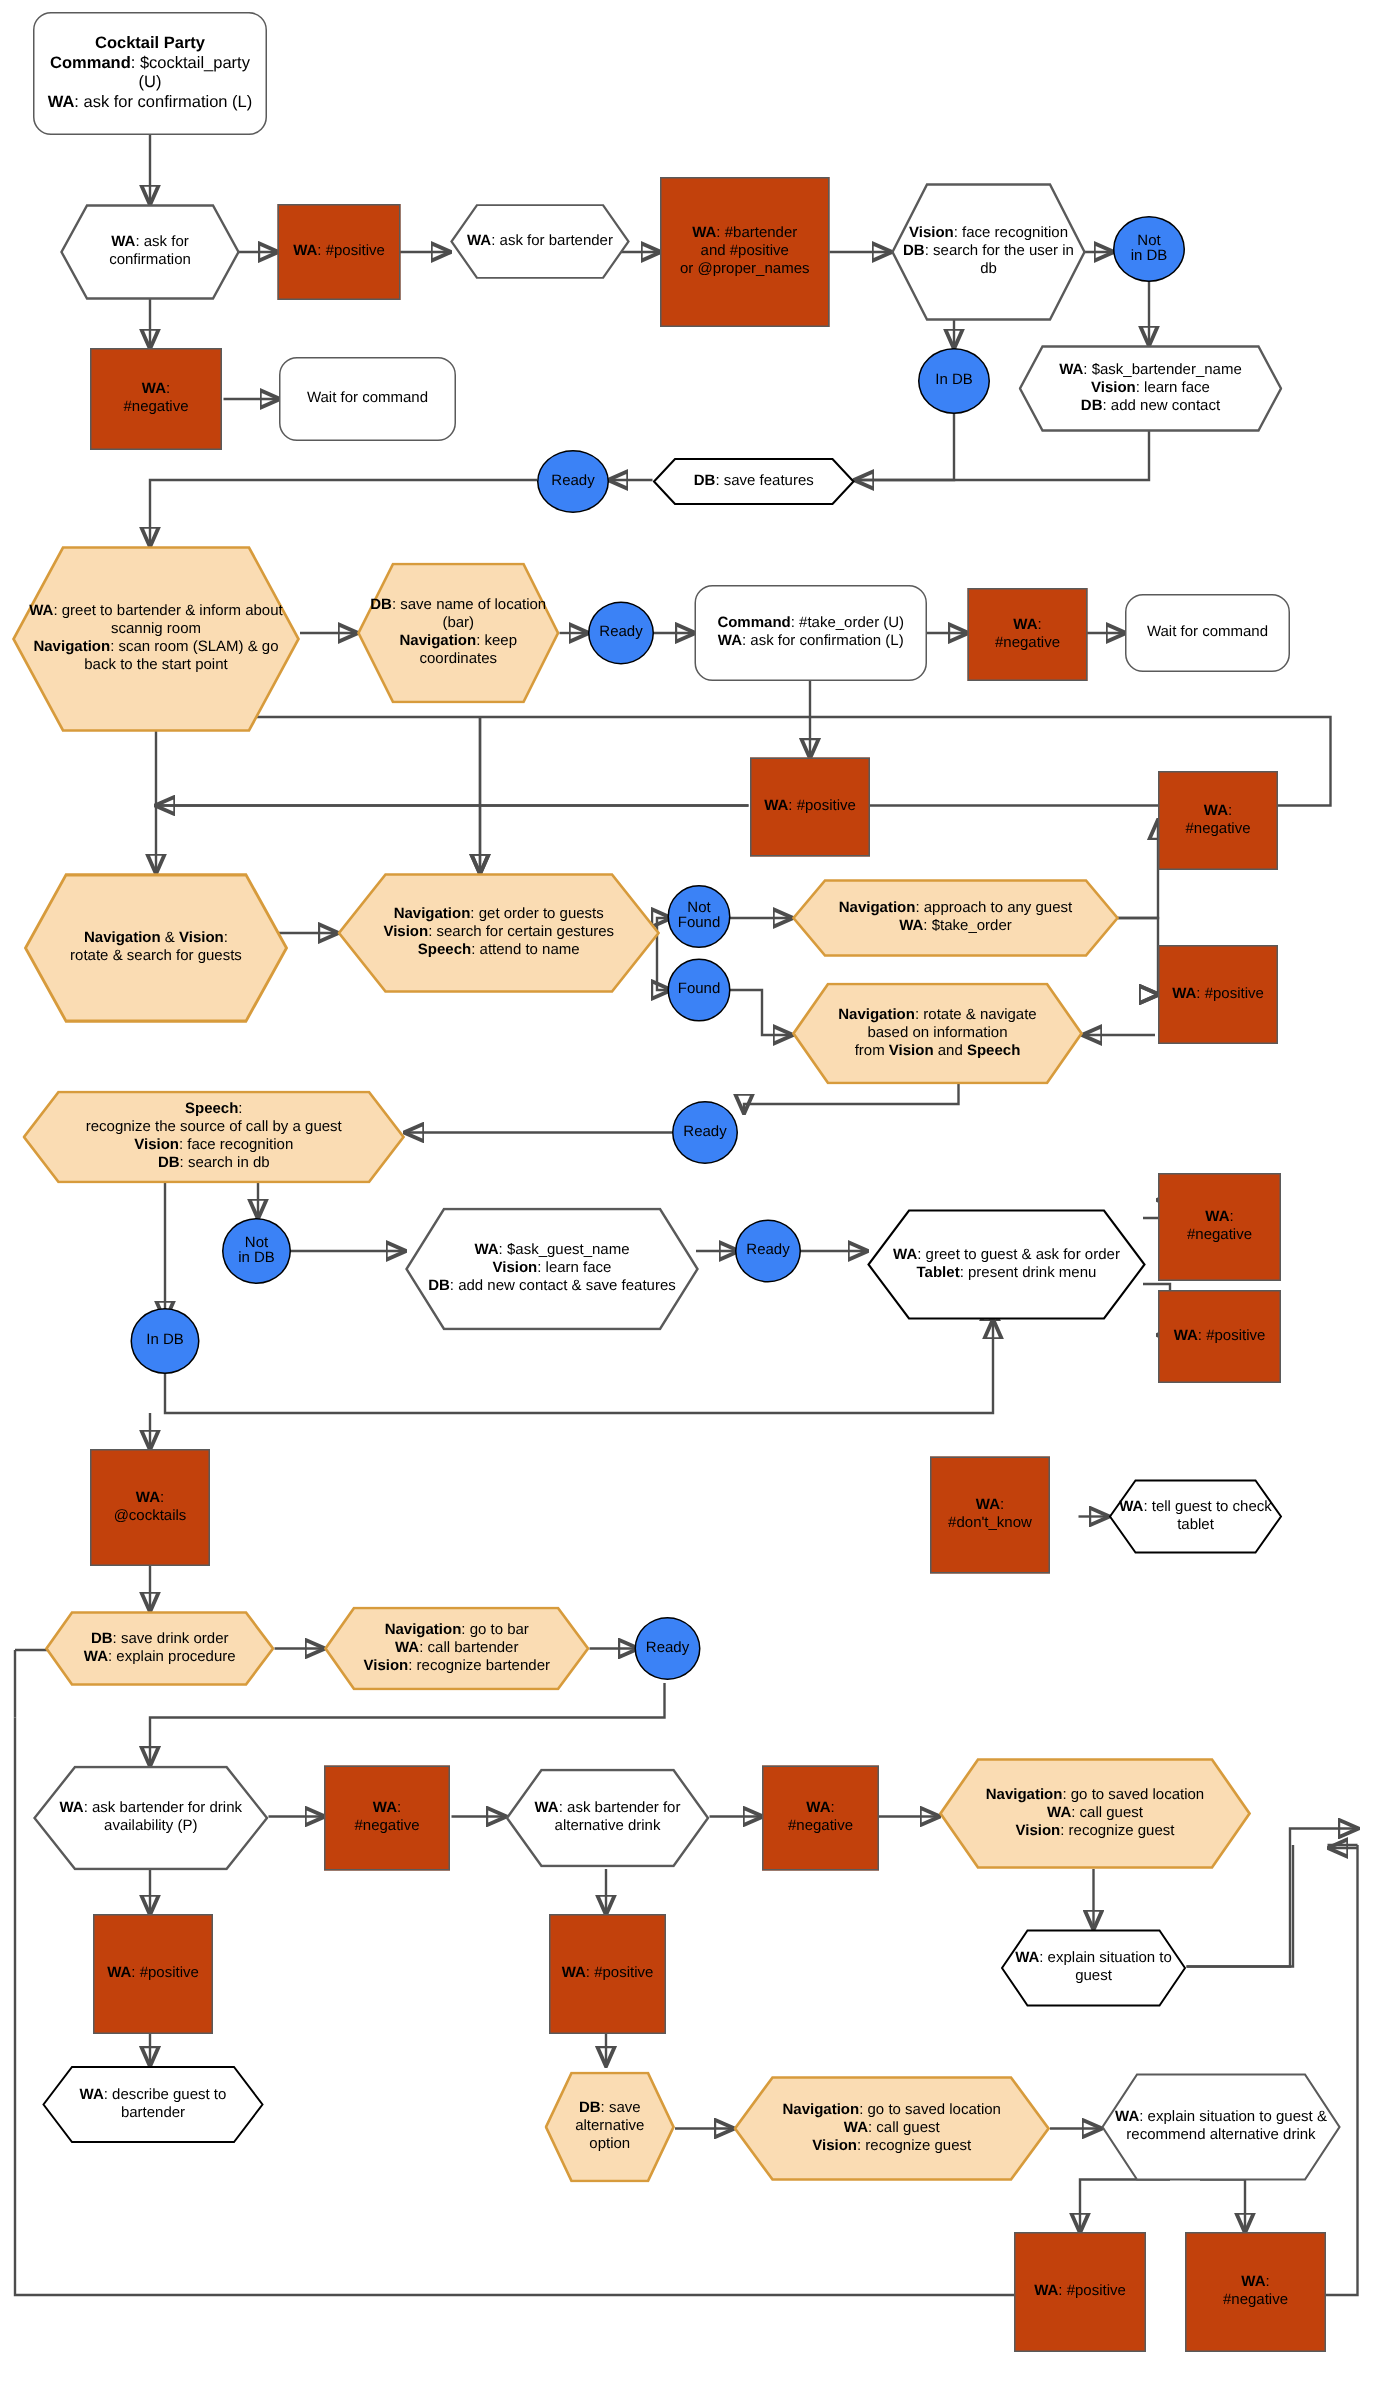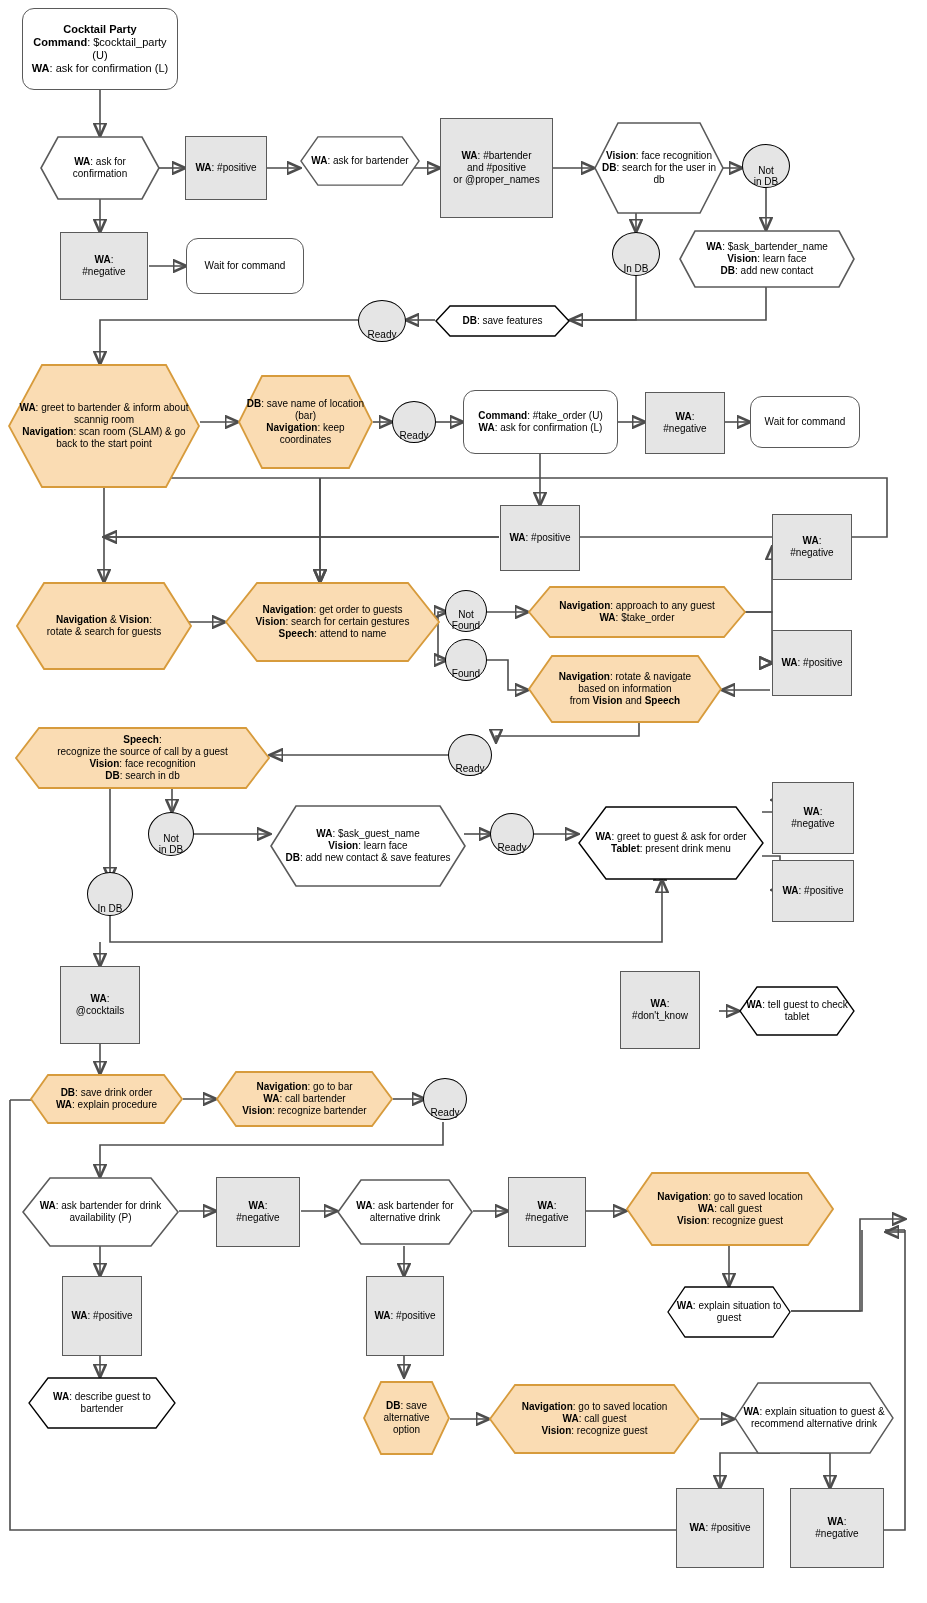--- a/index.html
+++ b/index.html
@@ -3,25 +3,25 @@
 <meta charset="utf-8">
 <style>
   html,body{margin:0;padding:0;background:#ffffff;}
   body{font-family:"Liberation Sans",sans-serif;}
   #canvas{position:relative;width:927px;height:1603px;overflow:hidden;background:#fff;}
   .node{position:absolute;box-sizing:border-box;display:flex;align-items:center;justify-content:center;text-align:center;color:#000;}
   .node .txt{padding:0 6px;line-height:1.18;}
   b{font-weight:bold;}
 
   
-  .rect{border:1.6px solid #5a5a5a;background:#e5e5e5;}
+  .rect{border:1.6px solid #5a5a5a;background:#c2410c;}
   
   .rrect{border:1.6px solid #5a5a5a;background:#fff;border-radius:12px;}
   
-  .circ{border:1.5px solid #000;background:#e5e5e5;border-radius:50%;align-items:flex-end;}
+  .circ{border:1.5px solid #000;background:#3b82f6;border-radius:50%;}
 
   
   .hex{background:transparent;}
   .hex svg{position:absolute;left:0;top:0;width:100%;height:100%;}
   .hex .txt{position:relative;z-index:2;}
 
   svg.wires{position:absolute;left:0;top:0;width:927px;height:1603px;pointer-events:none;}
   svg.wires path,svg.wires line{fill:none;stroke:#4d4d4d;stroke-width:1.6;}
 </style>
 </head>
@@ -257,21 +257,21 @@
   </div>
 
   <div class="node rrect" style="left:750px;top:396px;width:110px;height:52px;">
     <div class="txt" style="font-size:10px;"><span>Wait for command</span></div>
   </div>
 
   <div class="node rect" style="left:500px;top:505px;width:80px;height:66px;">
     <div class="txt" style="font-size:10px;"><b>WA</b><span>: #positive</span></div>
   </div>
 
-  <div class="node hex" style="left:16px;top:582px;width:176px;height:88px;">
+  <div class="node hex" style="left:16px;top:582px;width:176px;height:100px;">
     <svg viewBox="0 0 176 80" preserveAspectRatio="none">
         <polygon points="28,1 148,1 175,40 148,79 28,79 1,40" fill="#fadcb3" stroke="#d79b3c" stroke-width="1.8"></polygon>
       </svg>
     <div class="txt" style="font-size:10px;">
       <b>Navigation</b><span> &amp; </span><b>Vision</b><span>:</span><br>
       <span>rotate &amp; search for guests</span>
     </div>
   </div>
 
   <div class="node hex" style="left:225px;top:582px;width:215px;height:80px;">

